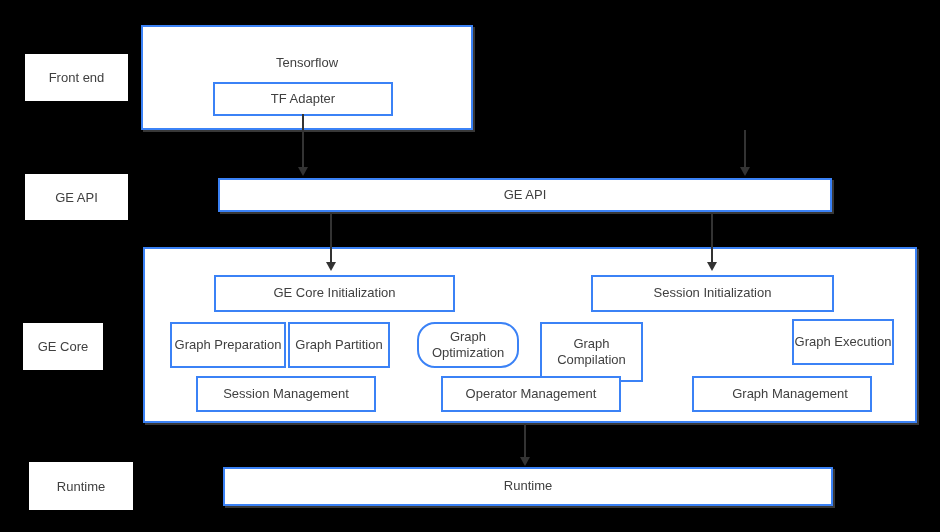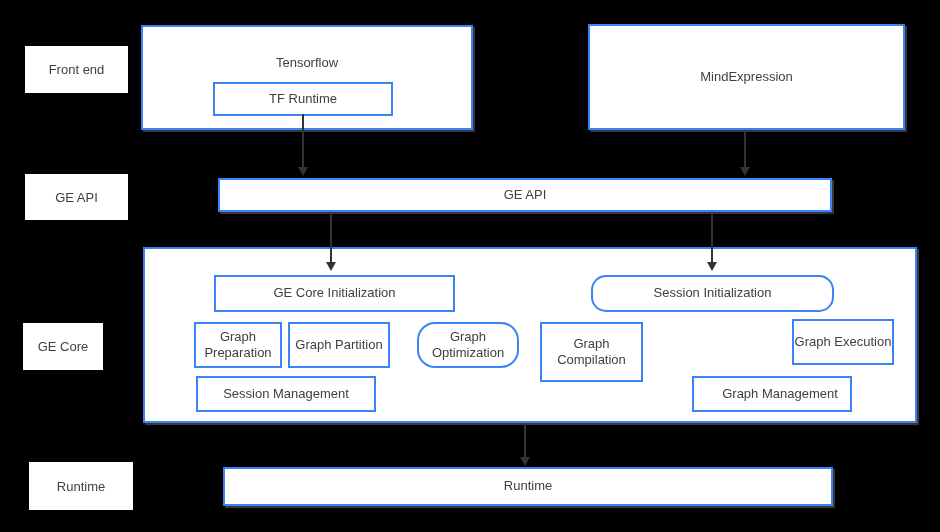--- a/index.html
+++ b/index.html
@@ -45,47 +45,47 @@
     border-left: 5px solid transparent;
     border-right: 5px solid transparent;
     border-top: 9px solid #333333;
   }
 </style>
 </head>
 <body>
 
 <div class="canvas">
 
-  <div class="rowlabel" style="left:25px; top:46px; width:103px; height:47px;">Front end</div>
+  <div class="rowlabel" style="left:25px; top:54px; width:103px; height:47px;">Front end</div>
   <div class="rowlabel" style="left:25px; top:174px; width:103px; height:46px;">GE API</div>
   <div class="rowlabel" style="left:23px; top:323px; width:80px; height:47px;">GE Core</div>
   <div class="rowlabel" style="left:29px; top:462px; width:104px; height:48px;">Runtime</div>
 
   <div class="box" style="left:141px; top:25px; width:332px; height:105px;">
     <div class="tf-label">Tensorflow</div>
-    <div class="box center" style="left:70px; top:55px; width:180px; height:34px; box-shadow:none;">TF Runtime</div>
+    <div class="box center" style="left:70px; top:55px; width:180px; height:34px; box-shadow:none;">TF Adapter</div>
   </div>
 
-  <div class="box center" style="left:588px; top:24px; width:317px; height:106px;">MindExpression</div>
 
   <div class="box center" style="left:218px; top:178px; width:614px; height:34px;">GE API</div>
 
   <div class="box" style="left:143px; top:247px; width:774px; height:176px;">
 
     <div class="box center" style="left:69px; top:26px; width:241px; height:37px; box-shadow:none;">GE Core Initialization</div>
-    <div class="box center" style="left:446px; top:26px; width:243px; height:37px; box-shadow:none;border-radius:15px;">Session Initialization</div>
+    <div class="box center" style="left:446px; top:26px; width:243px; height:37px; box-shadow:none;">Session Initialization</div>
 
-    <div class="box center" style="left:25px; top:73px; width:88px; height:46px; box-shadow:none;margin-left:24px;">Graph Preparation</div>
+    <div class="box center" style="left:25px; top:73px; width:116px; height:46px; box-shadow:none;">Graph Preparation</div>
     <div class="box center" style="left:143px; top:73px; width:102px; height:46px; box-shadow:none;text-align:right;">Graph Partition</div>
     <div class="box center" style="left:272px; top:73px; width:102px; height:46px; box-shadow:none;border-radius:18px;">Graph Optimization</div>
     <div class="box center" style="left:395px; top:73px; width:103px; height:60px; box-shadow:none;">Graph Compilation</div>
     <div class="box center" style="left:647px; top:70px; width:102px; height:46px; box-shadow:none;">Graph Execution</div>
 
     <div class="box center" style="left:51px; top:127px; width:180px; height:36px; box-shadow:none;">Session Management</div>
-    <div class="box center" style="left:547px; top:127px; width:160px; height:36px; box-shadow:none;padding-left:16px;">Graph Management</div>
+    <div class="box center" style="left:296px; top:127px; width:180px; height:36px; box-shadow:none;">Operator Management</div>
+    <div class="box center" style="left:547px; top:127px; width:180px; height:36px; box-shadow:none;padding-left:16px;">Graph Management</div>
   </div>
 
   <div class="box center" style="left:223px; top:467px; width:610px; height:39px;">Runtime</div>
 
   <div class="arrow" style="left:297px; top:114px; height:62px;">
     <div class="stem"></div>
     <div class="head"></div>
   </div>
   <div class="arrow" style="left:739px; top:130px; height:46px;">
     <div class="stem"></div>

